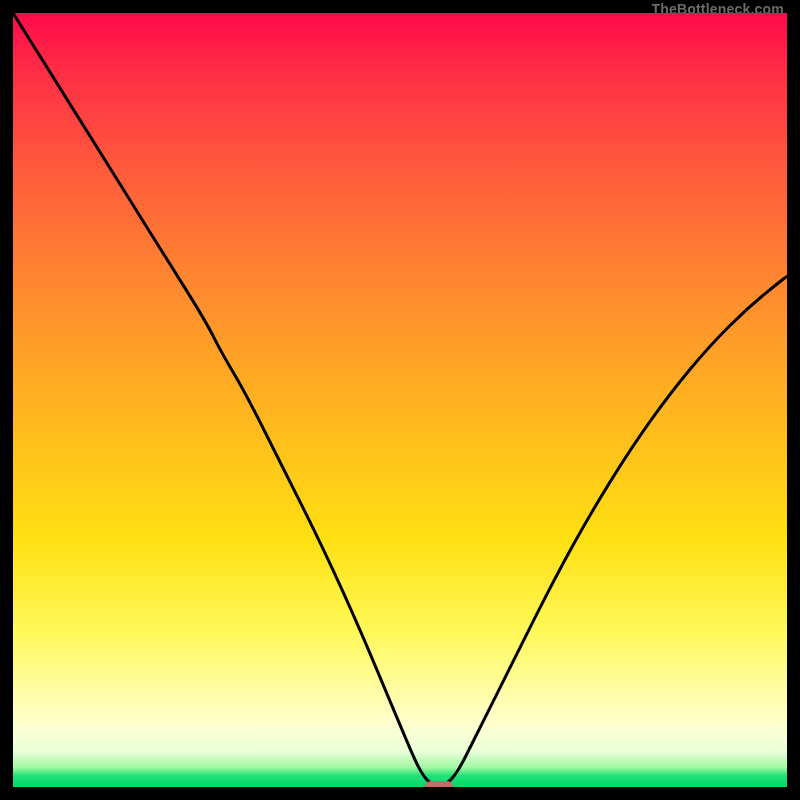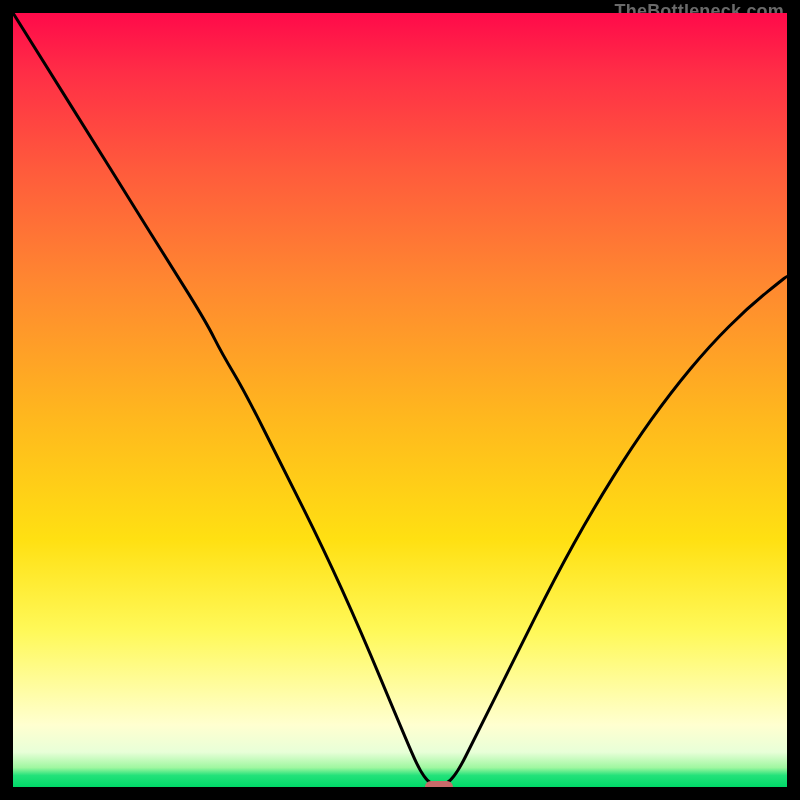--- a/index.html
+++ b/index.html
@@ -60,21 +60,21 @@
     height: 12px;
     border-radius: 6px;
     background: #c96a6a;
     transform: translate(-50%, -50%);
   }
   .watermark {
     position: absolute;
     top: 1px;
     right: 16px;
     font-family: Arial, Helvetica, sans-serif;
-    font-size: 18px;
+    font-size: 14px;
     font-weight: 600;
     color: #6a6a6a;
     letter-spacing: 0.2px;
   }
 </style>
 </head>
 <body>
 
 <div class="chart-frame">
   <div class="watermark">TheBottleneck.com</div>

